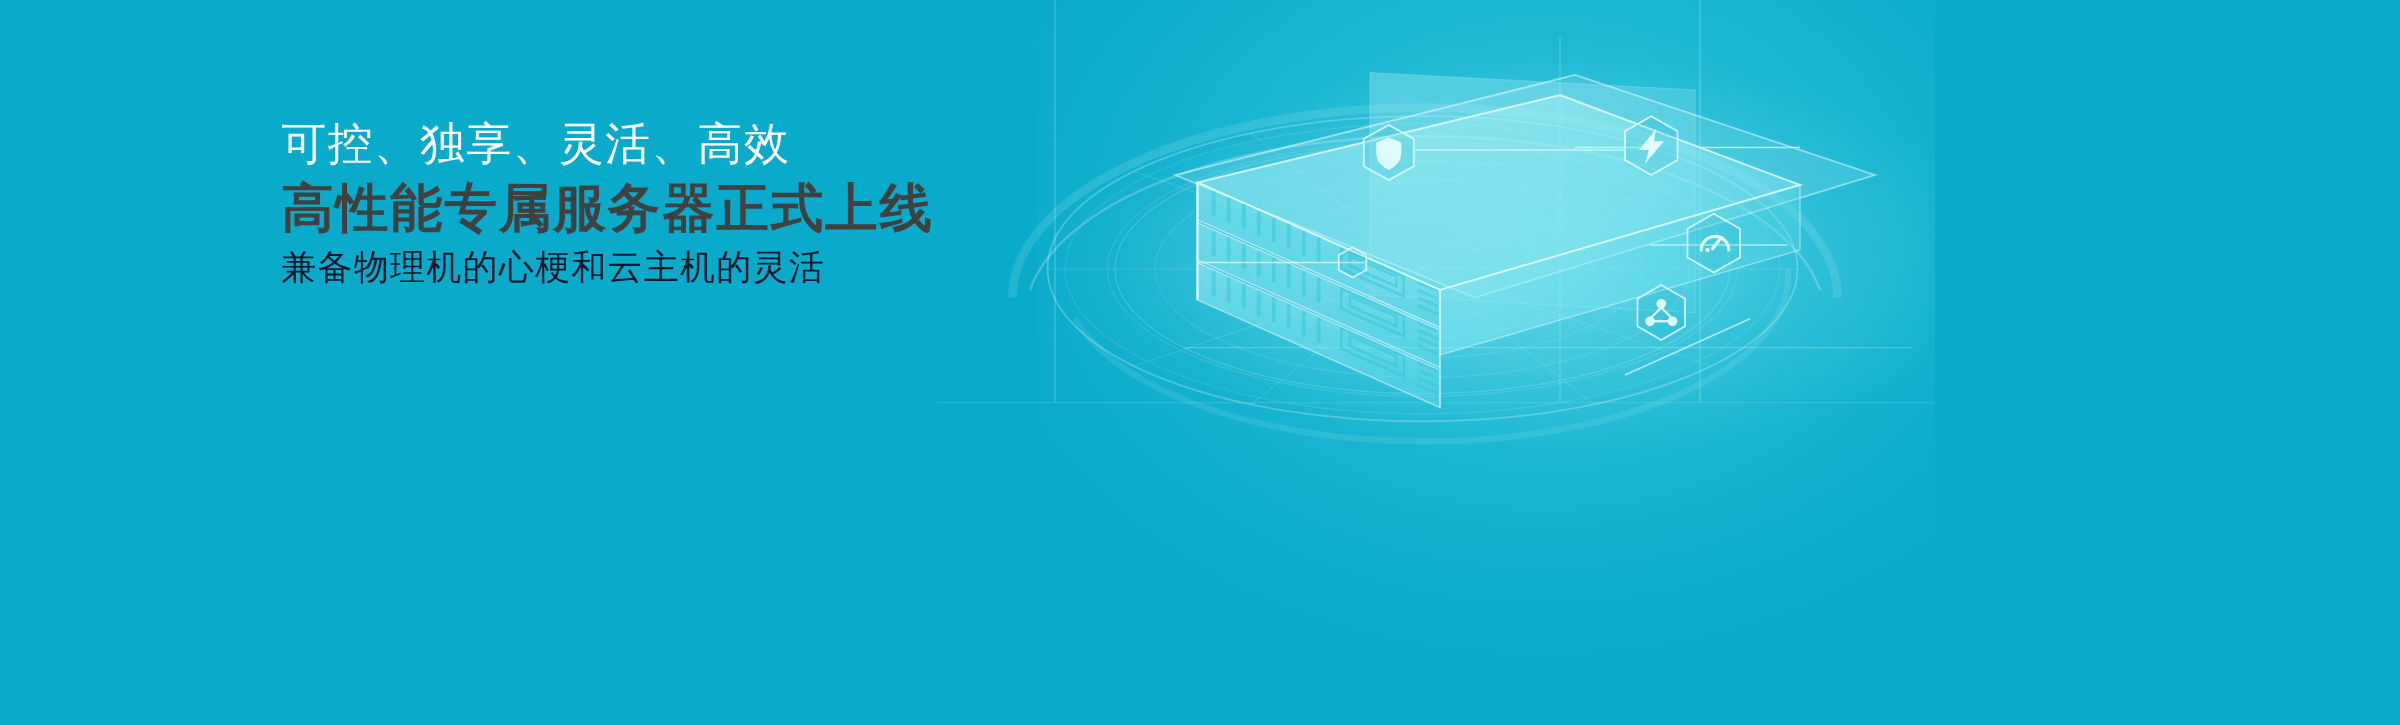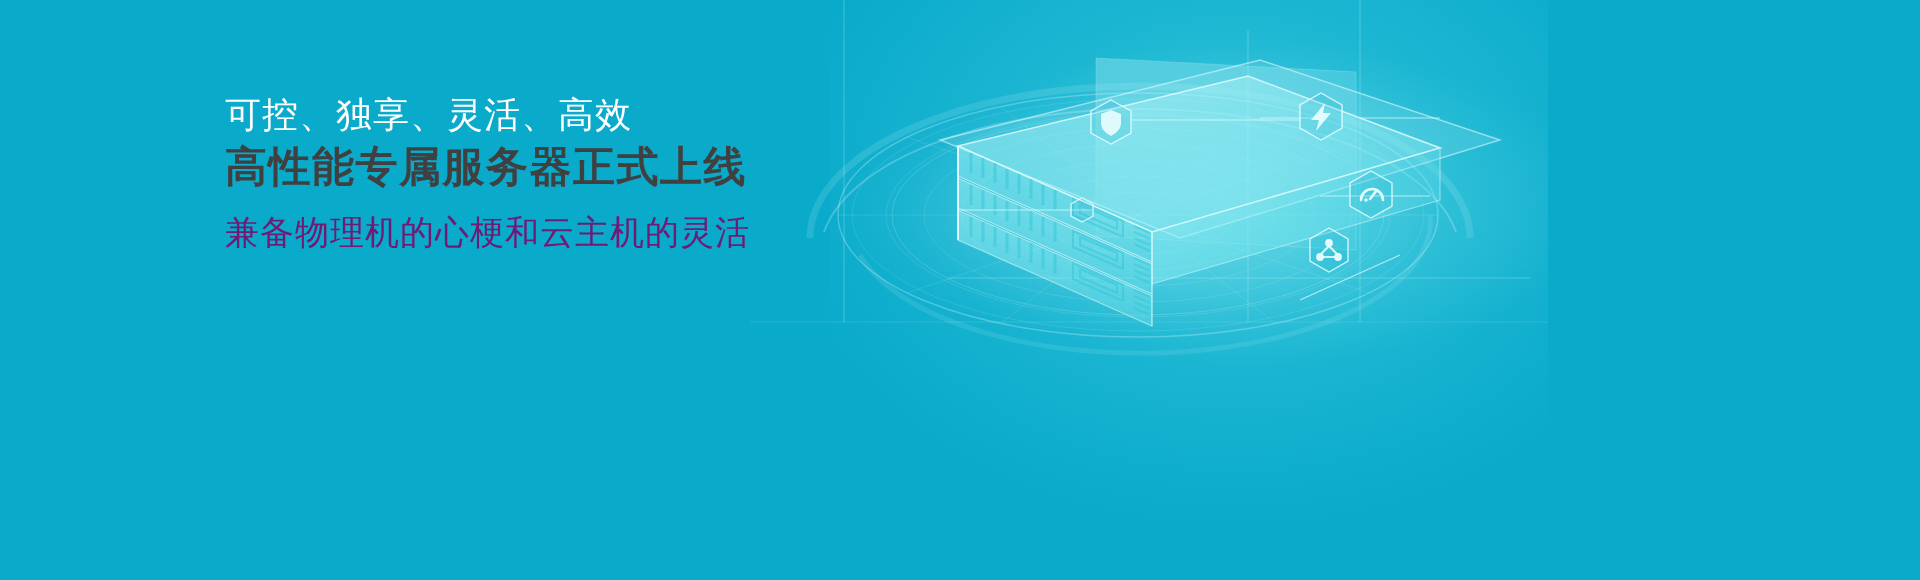--- a/index.html
+++ b/index.html
@@ -61,27 +61,27 @@
   .headline-main {
     color: #404040;
     font-size: 42px;
     font-weight: 700;
     line-height: 54px;
     letter-spacing: 1.5px;
     white-space: nowrap;
     margin-top: 2px;
   }
   .headline-desc {
-    color: #701a75;
-    font-size: 34px;
+    color: #0f172a;
+    font-size: 28px;
     font-weight: 400;
     line-height: 40px;
     letter-spacing: 1px;
     white-space: nowrap;
-    margin-top: 18px;
+    margin-top: 0;
   }
 
   
   .art {
     position: absolute;
     left: 740px;
     top: 0px;
     width: 900px;
     height: 400px;
   }

